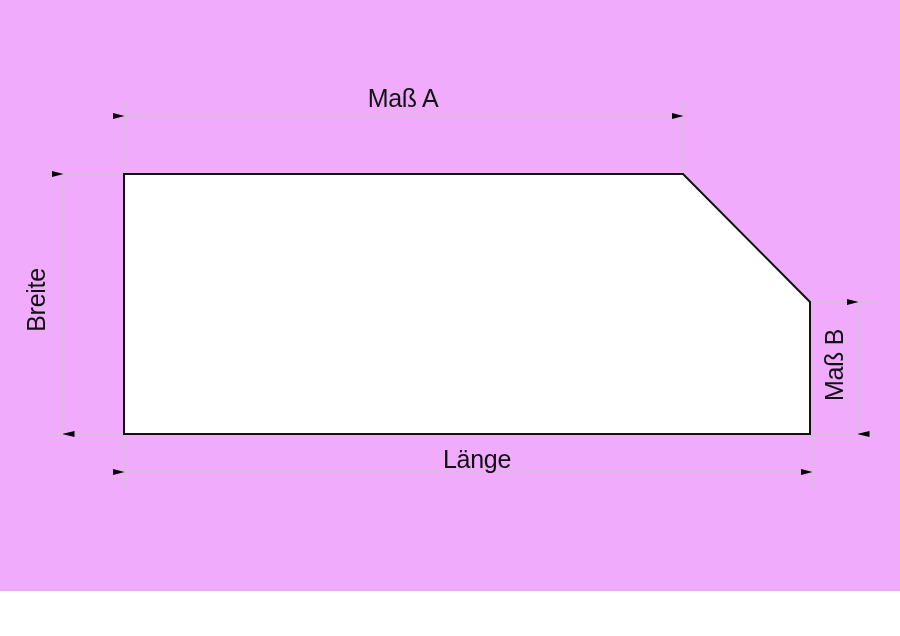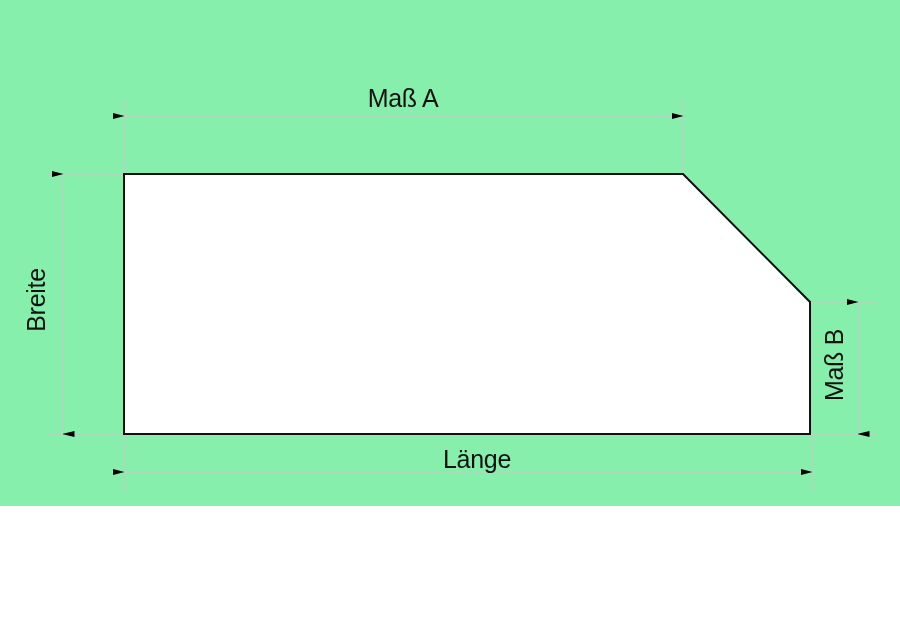--- a/index.html
+++ b/index.html
@@ -9,22 +9,22 @@
   }
   body {
     width: 900px;
     height: 636px;
     font-family: "Liberation Sans", sans-serif;
     overflow: hidden;
   }
   #drawing-root {
     position: relative;
     width: 900px;
-    height: 506px;
-    background: #86efac;
+    height: 591px;
+    background: #f0abfc;
   }
   svg#technical-drawing {
     display: block;
     width: 900px;
     height: 636px;
   }
   .dim-label {
     font-family: "Liberation Sans", sans-serif;
     font-size: 25px;
     fill: #111111;

